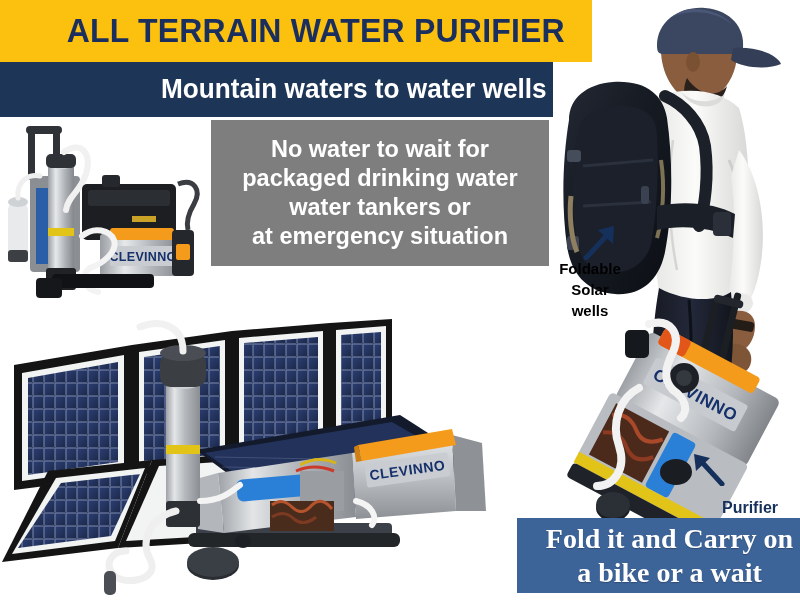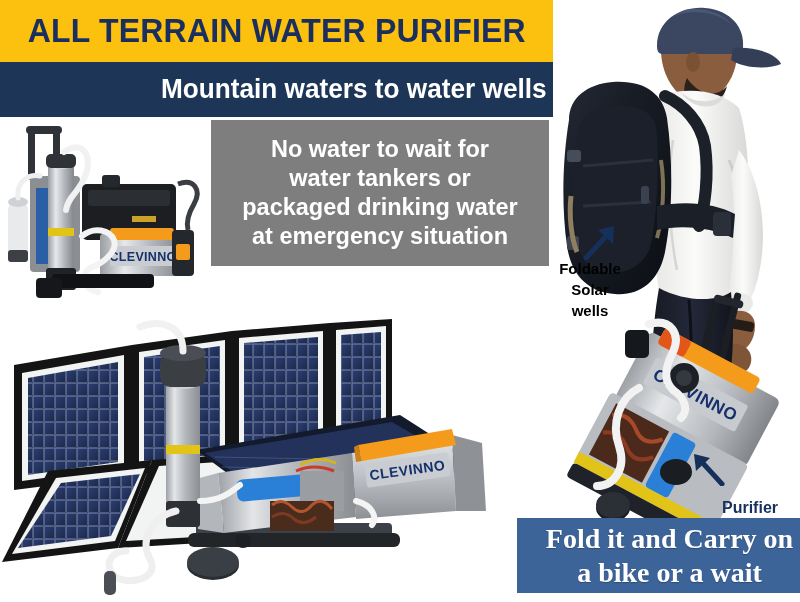--- a/index.html
+++ b/index.html
@@ -14,20 +14,21 @@
     height:602px;
     overflow:hidden;
     background:#ffffff;
   }
 
   
   .band{position:absolute;left:0;display:flex;align-items:center;justify-content:center;}
   #band-title{
     top:0;width:553px;height:62px;
     background:#FCC00E;
+    padding-left:39px;
   }
   #band-title .txt{
     font-size:33px;font-weight:bold;color:#1B2F5F;
     letter-spacing:.2px;white-space:nowrap;
     transform:scaleX(.97);
   }
   #band-sub{
     top:62px;width:553px;height:55px;
     background:#1D3557;
     justify-content:flex-end;
@@ -390,22 +391,22 @@
   <div class="band" id="band-title">
     <span class="txt">ALL TERRAIN WATER PURIFIER</span>
   </div>
 
   <div class="band" id="band-sub">
     <span class="txt">Mountain waters to water wells</span>
   </div>
 
   <div id="grey-box">
     <div class="line">No water to wait for</div>
+    <div class="line">packaged drinking water</div>
     <div class="line">water tankers or</div>
-    <div class="line">packaged drinking water</div>
     <div class="line">at emergency situation</div>
   </div>
 
   <div class="arrow" style="left:580px;top:224px;width:40px;height:36px;">
     <svg width="40" height="36" viewBox="0 0 40 36" xmlns="http://www.w3.org/2000/svg">
       <g fill="#16305C">
         <path d="M6 34 L30 8" stroke="#16305C" stroke-width="5" stroke-linecap="round"></path>
         <polygon points="34,2 33,20 18,6"></polygon>
       </g>
     </svg>

